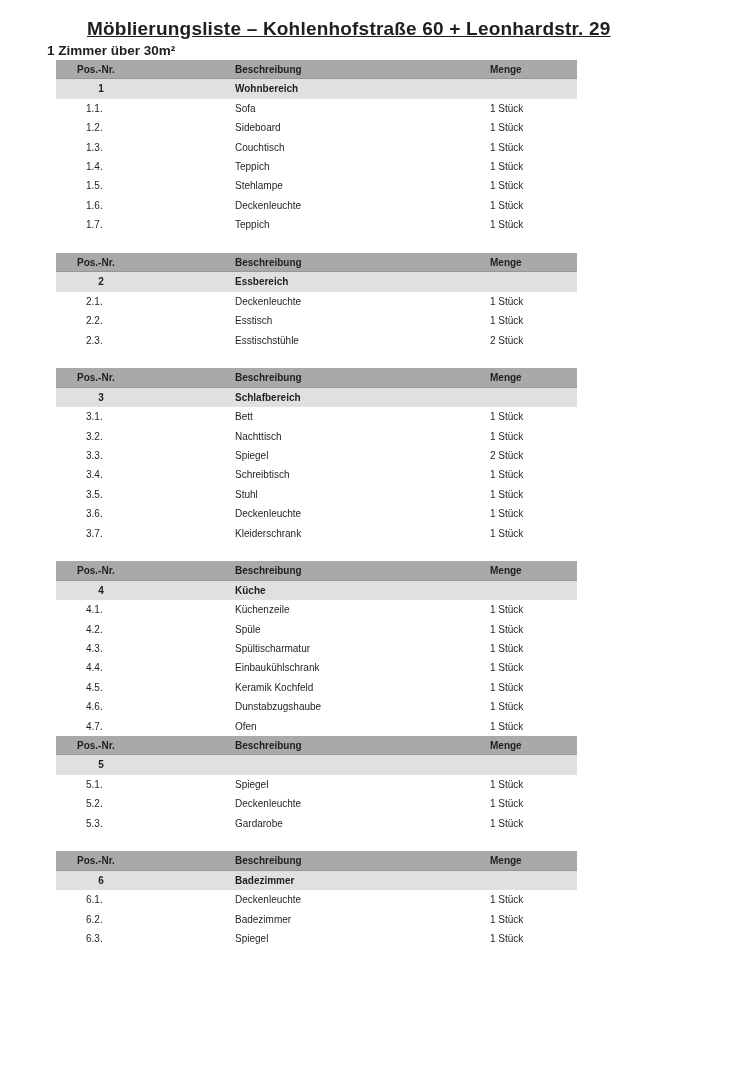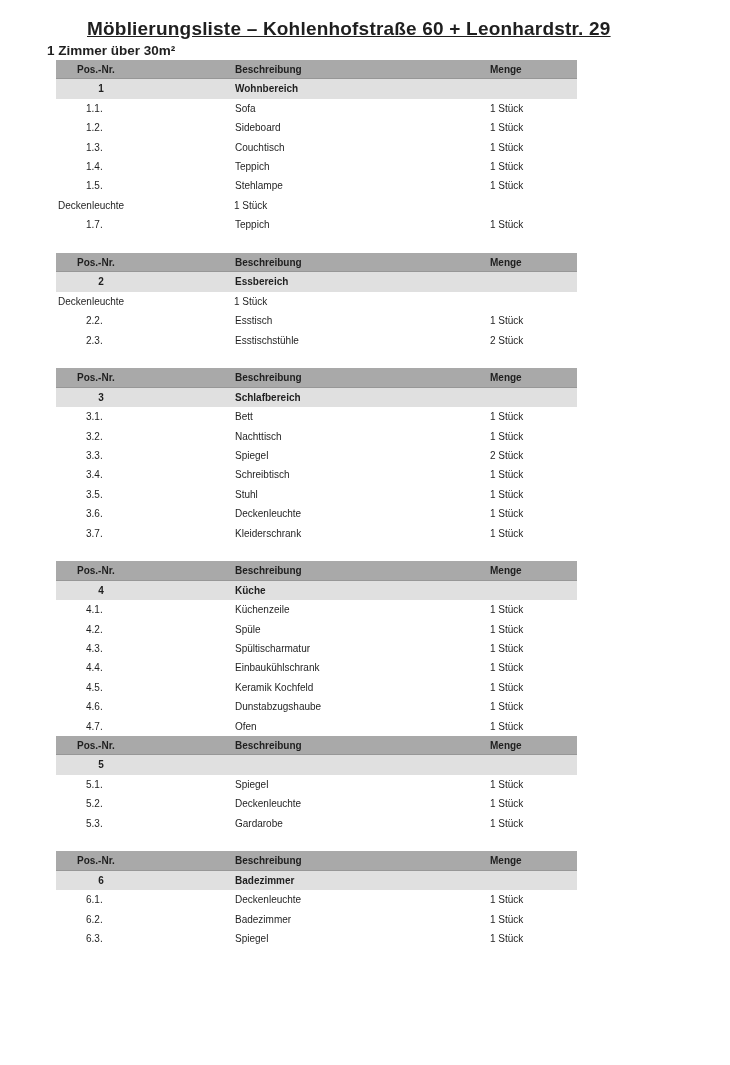--- a/index.html
+++ b/index.html
@@ -110,20 +110,21 @@
           <div class="c1">1.4.</div>
           <div class="c2">Teppich</div>
           <div class="c3">1 Stück</div>
         </div>
         <div class="row data">
           <div class="c1">1.5.</div>
           <div class="c2">Stehlampe</div>
           <div class="c3">1 Stück</div>
         </div>
         <div class="row data">
+          <div class="c1">1.6.</div>
           <div class="c2">Deckenleuchte</div>
           <div class="c3">1 Stück</div>
         </div>
         <div class="row data">
           <div class="c1">1.7.</div>
           <div class="c2">Teppich</div>
           <div class="c3">1 Stück</div>
         </div>
       </div>
       <div class="tbl gap">
@@ -131,20 +132,21 @@
           <div class="c1">Pos.-Nr.</div>
           <div class="c2">Beschreibung</div>
           <div class="c3">Menge</div>
         </div>
         <div class="row sec">
           <div class="c1">2</div>
           <div class="c2">Essbereich</div>
           <div class="c3"></div>
         </div>
         <div class="row data">
+          <div class="c1">2.1.</div>
           <div class="c2">Deckenleuchte</div>
           <div class="c3">1 Stück</div>
         </div>
         <div class="row data">
           <div class="c1">2.2.</div>
           <div class="c2">Esstisch</div>
           <div class="c3">1 Stück</div>
         </div>
         <div class="row data">
           <div class="c1">2.3.</div>

